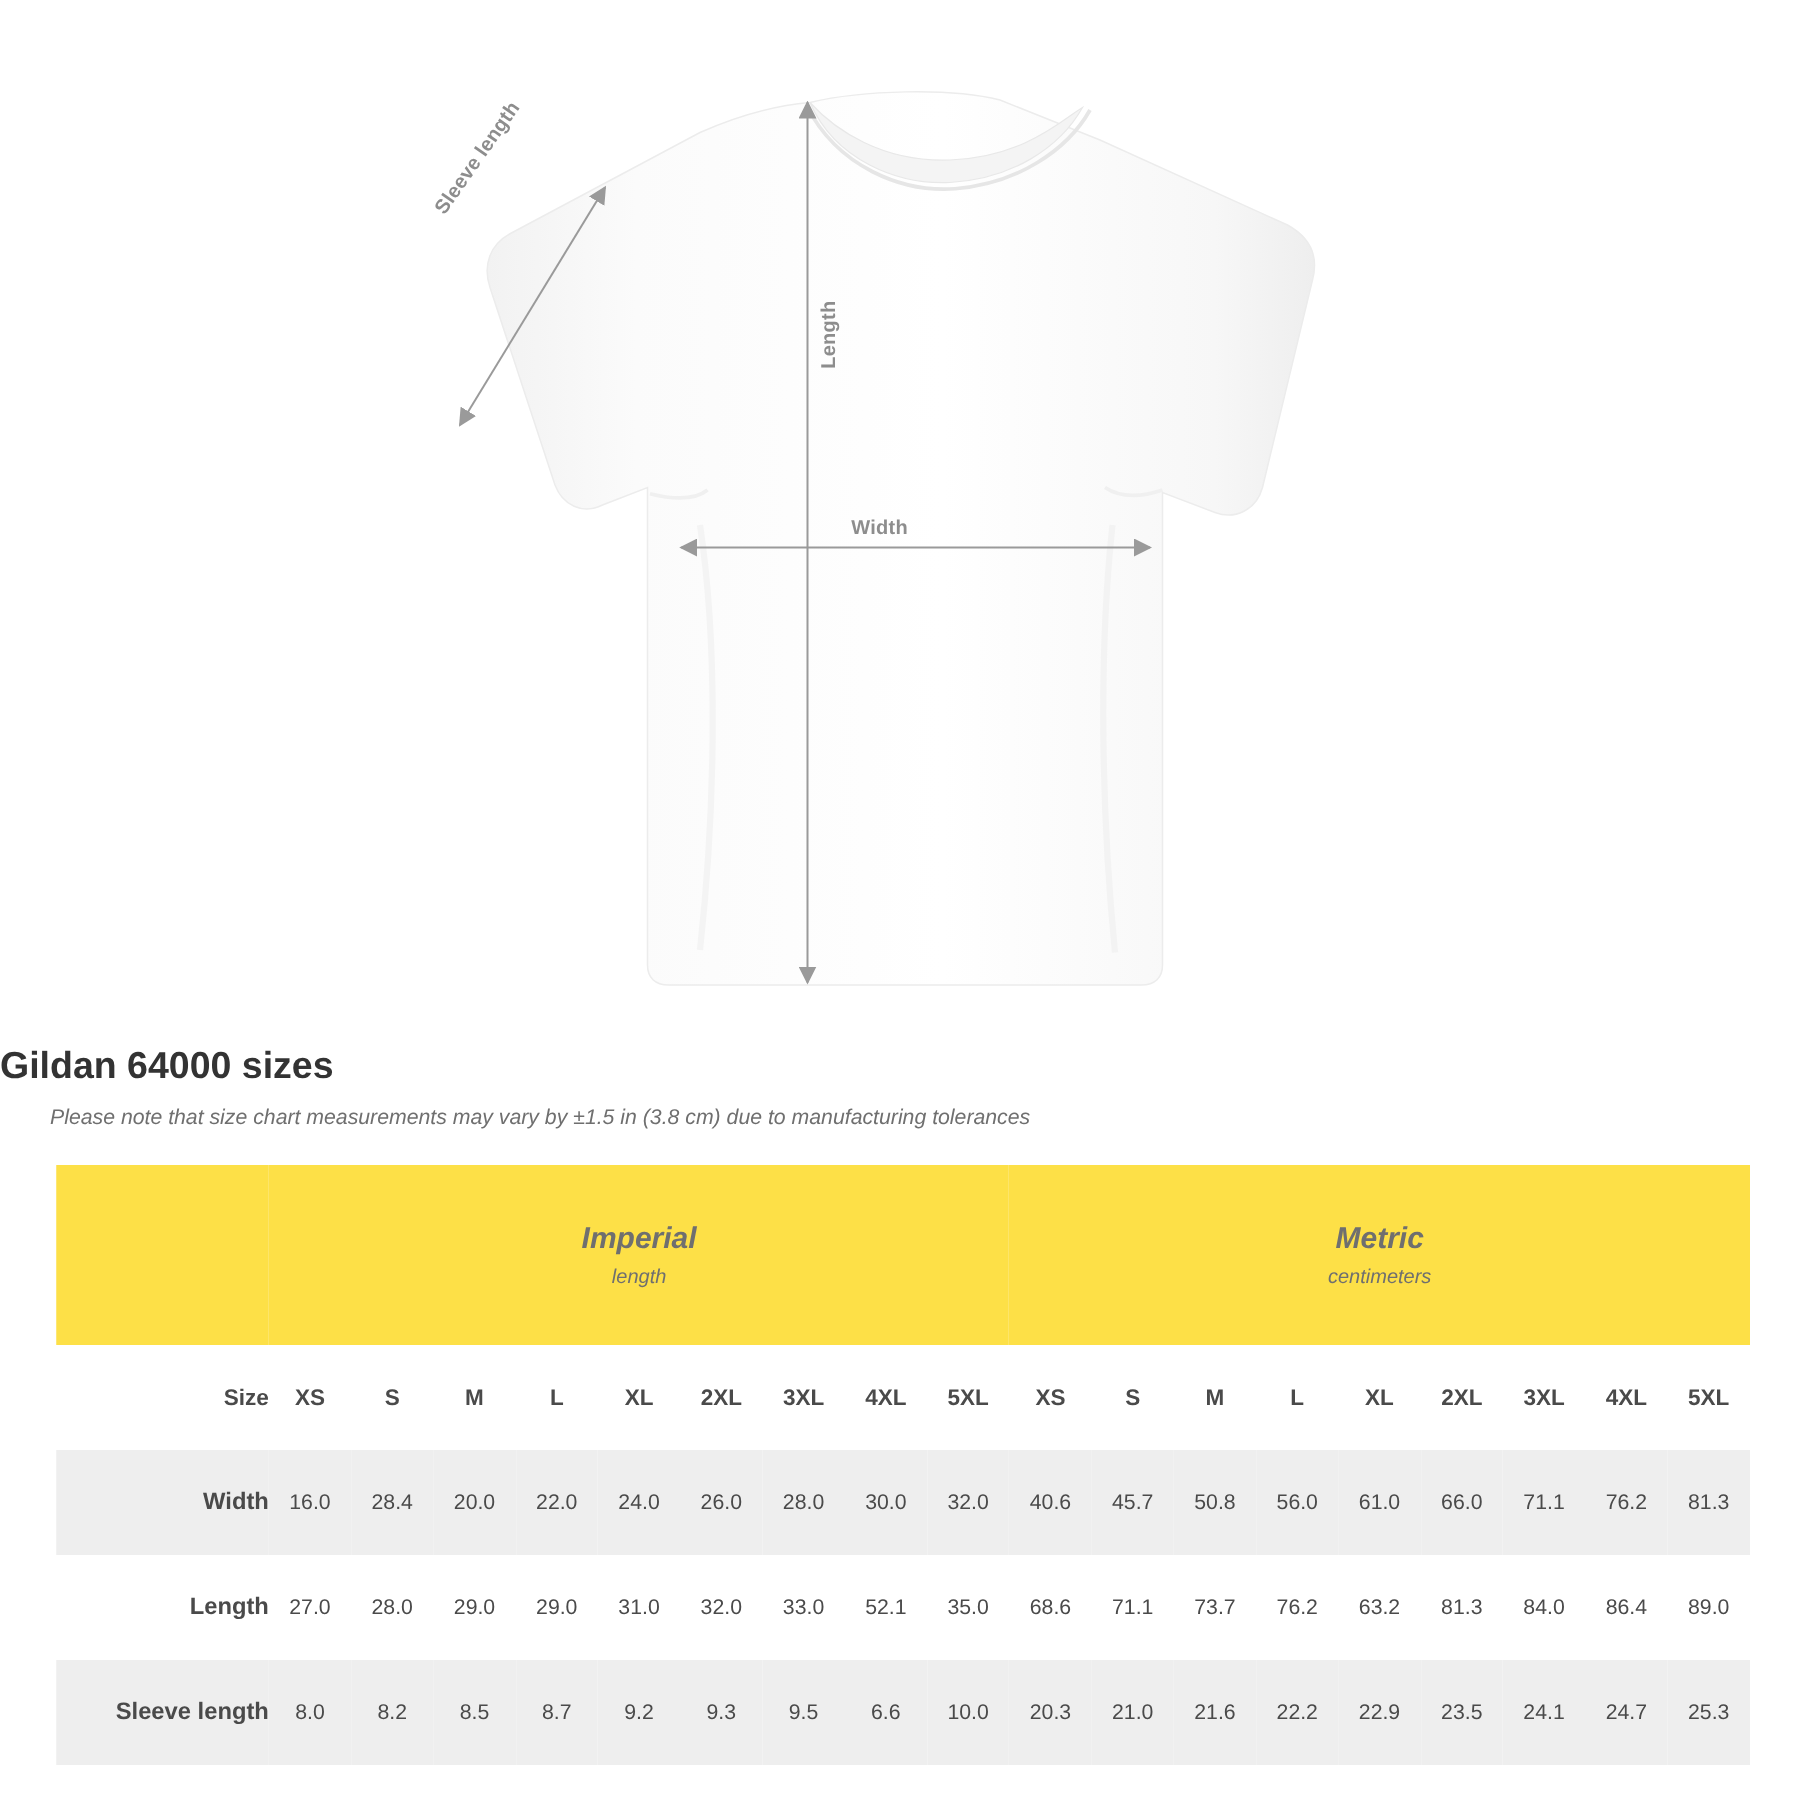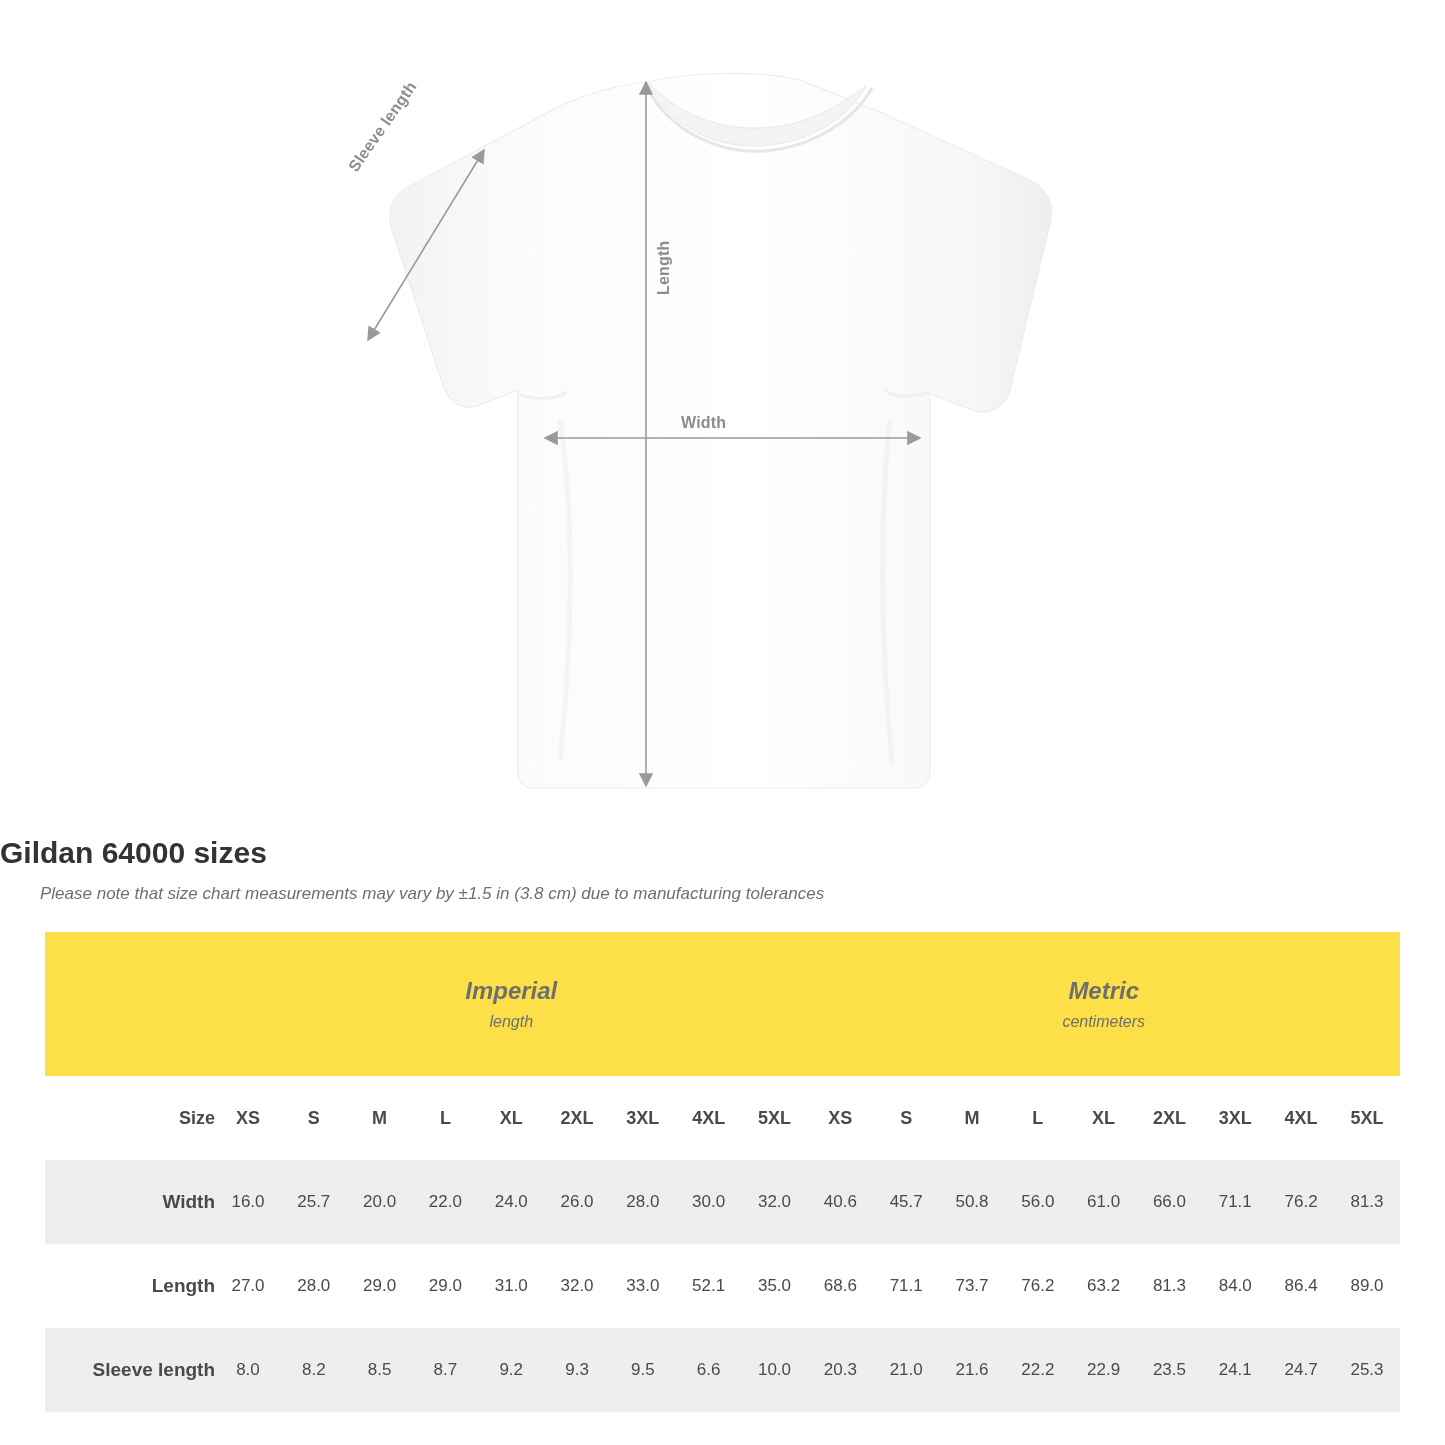--- a/index.html
+++ b/index.html
@@ -262,21 +262,21 @@
           <td class="size-hd">XL</td>
           <td class="size-hd">2XL</td>
           <td class="size-hd">3XL</td>
           <td class="size-hd">4XL</td>
           <td class="size-hd">5XL</td>
         </tr>
 
         <tr class="row-alt">
           <td class="rowhead">Width</td>
           <td>16.0</td>
-          <td>25.7</td>
+          <td>28.4</td>
           <td>20.0</td>
           <td>22.0</td>
           <td>24.0</td>
           <td>26.0</td>
           <td>28.0</td>
           <td>30.0</td>
           <td>32.0</td>
           <td>40.6</td>
           <td>45.7</td>
           <td>50.8</td>

